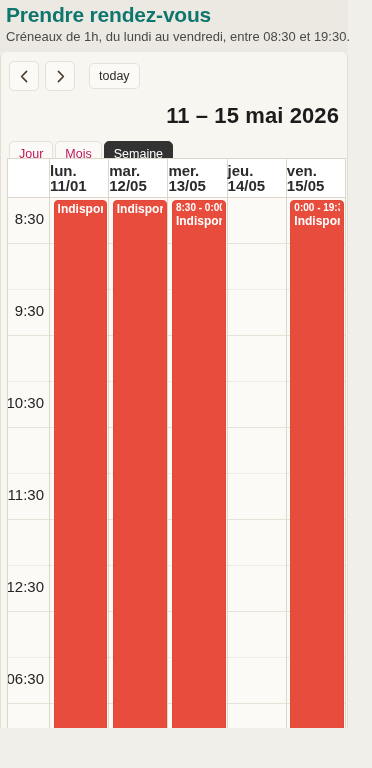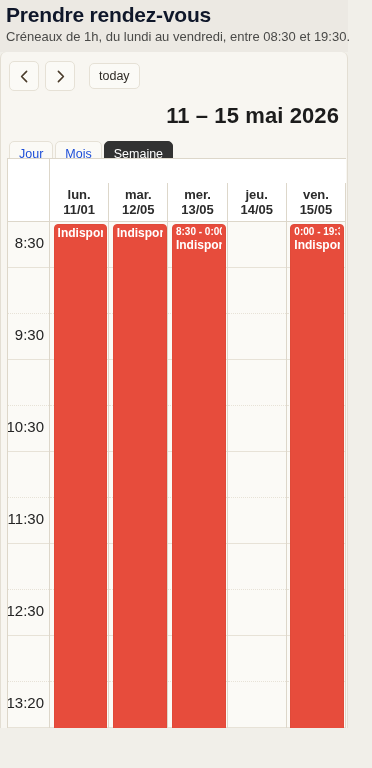--- a/index.html
+++ b/index.html
@@ -29,21 +29,21 @@
     height: 52px;
     background: #ece9e3;
     box-sizing: border-box;
     padding: 2px 8px 0 6px;
   }
   .page-title {
     margin: 0;
     font-size: 21px;
     line-height: 25px;
     font-weight: bold;
-    color: #0f172a;
+    color: #0f766e;
     letter-spacing: -0.2px;
     white-space: nowrap;
   }
   .page-subtitle {
     margin: 2px 12px 0 0;
     font-size: 13px;
     line-height: 16px;
     color: #4a4a48;
     white-space: nowrap;
   }
@@ -105,21 +105,21 @@
   }
   .tb-row3 { display: flex; align-items: center; margin-top: 12px; }
   .btn-group { display: flex; }
   .btn-view {
     height: 26px;
     padding: 0 9px;
     font-size: 12.5px;
     border-radius: 5px;
     background: #fbfaf6;
     border: 1px solid #e6e1d6;
-    color: #1d4ed8;
+    color: #be185d;
   }
   .btn-view + .btn-view { margin-left: 2px; }
   .btn-view.active {
     background: #323232;
     border-color: #323232;
     color: #ffffff;
   }
 
   
   .cal-body {
@@ -137,27 +137,25 @@
   .gutter-head {
     width: 42px;
     flex: 0 0 42px;
     border-right: 1px solid #ddd7ca;
     box-sizing: border-box;
   }
   .day-head {
     flex: 1 1 0;
     border-right: 1px solid #ddd7ca;
     box-sizing: border-box;
-    text-align: center;
     padding: 4px 0 4px 0;
-    font-size: 13px;
+    font-size: 15px;
     color: #2b2b2b;
     font-weight: bold;
     line-height: 15px;
-    margin-top: 24px;
   }
   .day-head .dow { display: block; }
   .day-head .dnum { display: block; }
 
   .slots-wrap {
     position: relative;
     height: 560px;
     overflow: hidden;
   }
   .slots-table { display: flex; height: 100%; }
@@ -316,21 +314,21 @@
             <div class="slot-minor"></div>
             <div class="slot-major">
               <span class="time-label">11:30</span>
             </div>
             <div class="slot-minor"></div>
             <div class="slot-major">
               <span class="time-label">12:30</span>
             </div>
             <div class="slot-minor"></div>
             <div class="slot-major">
-              <span class="time-label">13:20</span>
+              <span class="time-label">06:30</span>
             </div>
             <div class="slot-minor"></div>
           </div>
 
           <div class="day-col">
             <div class="slot-major"></div>
             <div class="slot-minor"></div>
             <div class="slot-major"></div>
             <div class="slot-minor"></div>
             <div class="slot-major"></div>

